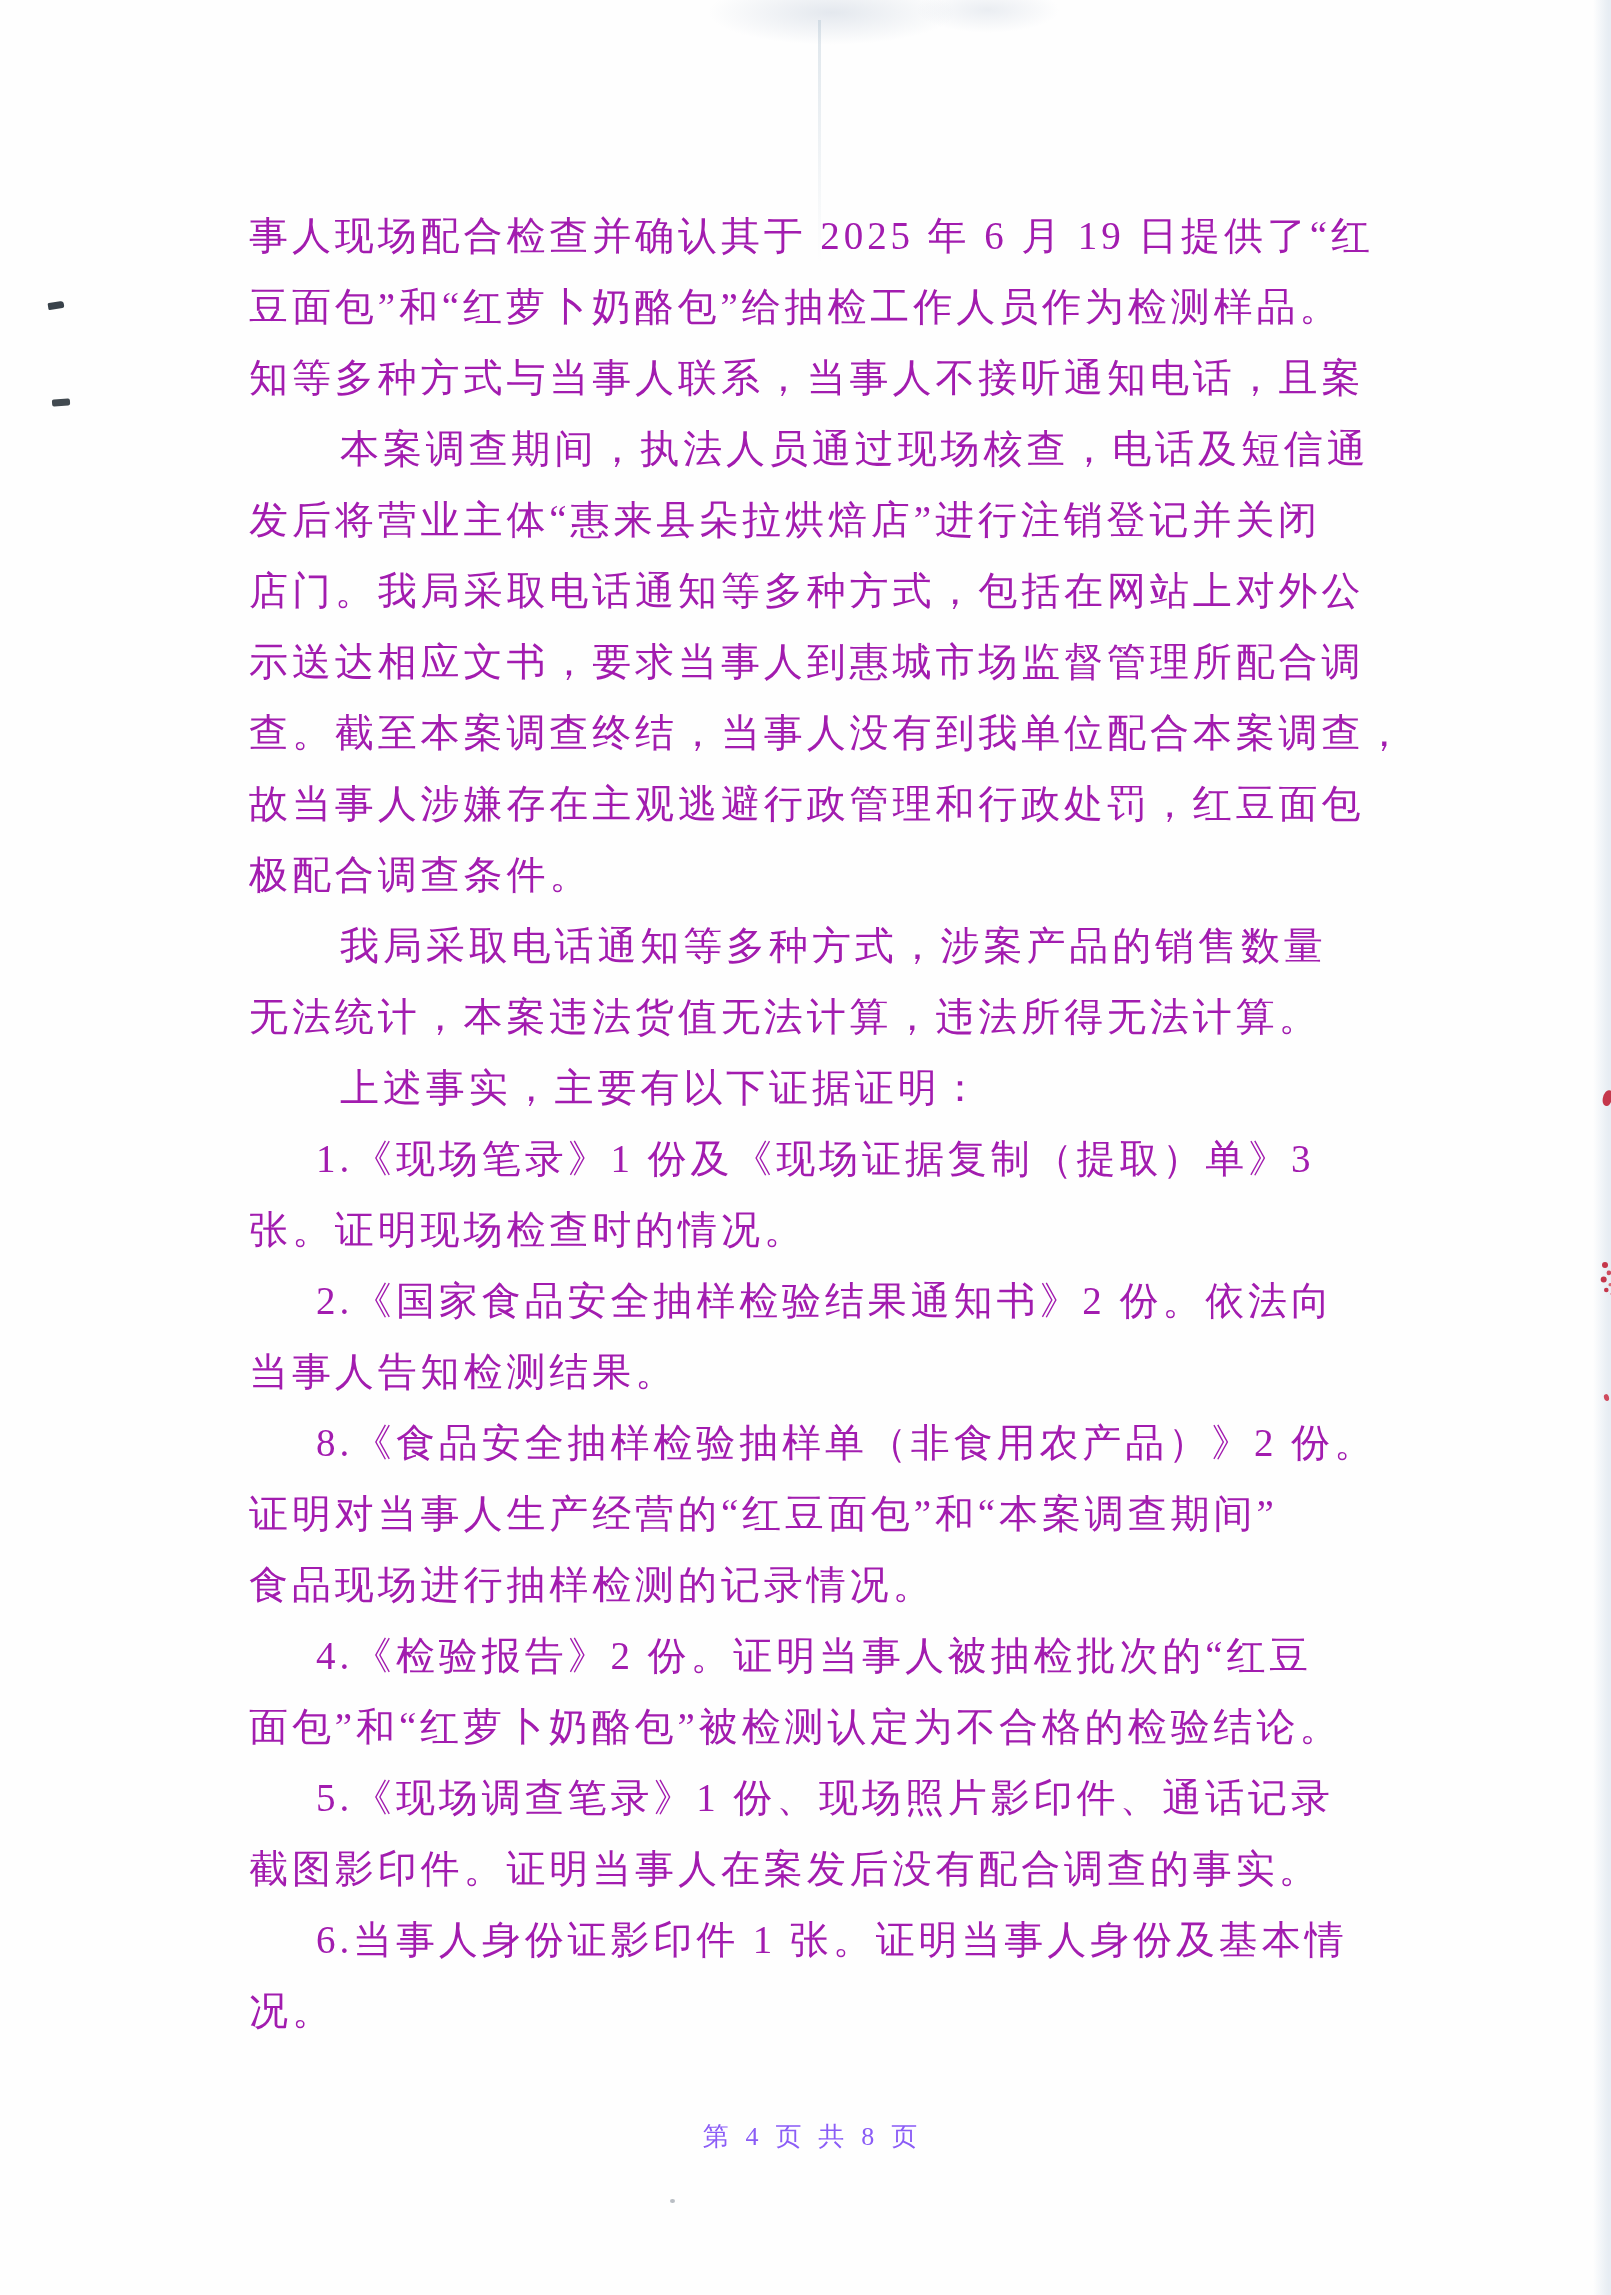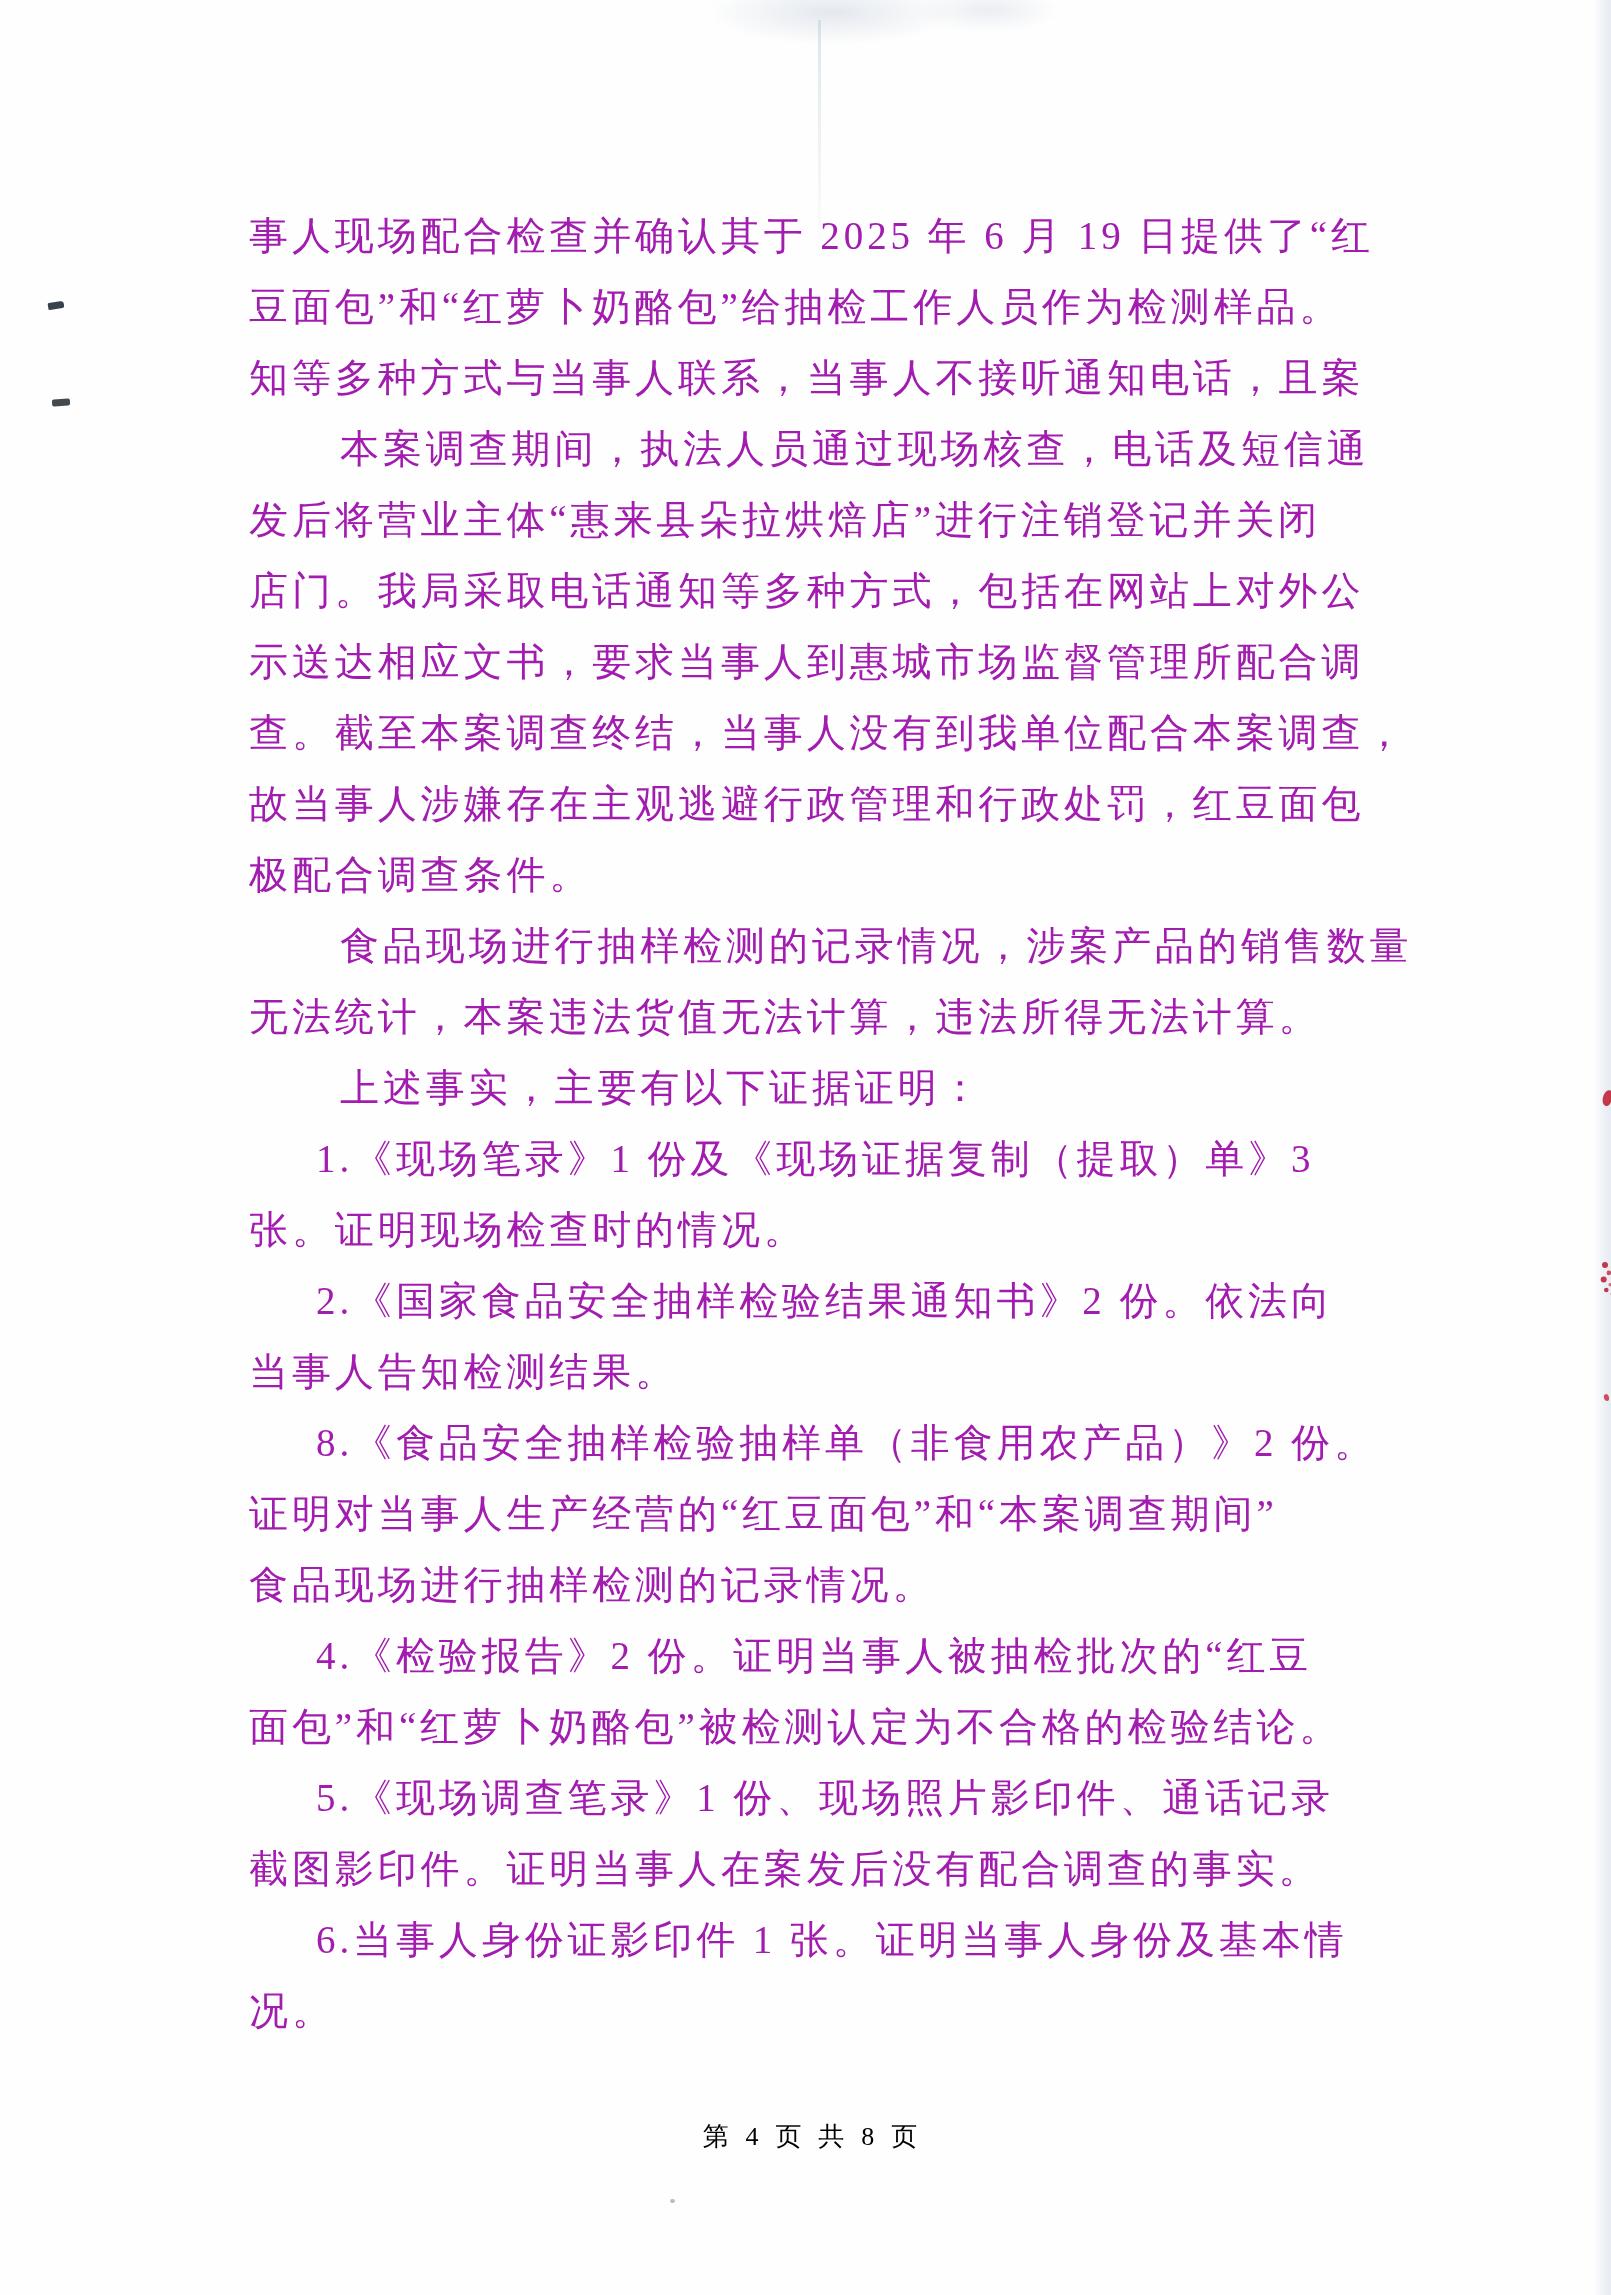--- a/index.html
+++ b/index.html
@@ -136,21 +136,21 @@
   .indent-para { padding-left: 91px; }
   .indent-num  { padding-left: 67px; }
   .footer {
     position: absolute;
     left: 249px;
     top: 2119px;
     width: 1127px;
     text-align: center;
     font-size: 26px;
     letter-spacing: 5.2px;
-    color: #000000;
+    color: #8b5cf6;
   }
 </style>
 </head>
 <body>
 
 <div class="page">
 
   <div class="edge-band"></div>
   <div class="smudge-a"></div>
   <div class="smudge-b"></div>
@@ -166,21 +166,21 @@
       <div class="line">事人现场配合检查并确认其于 2025 年 6 月 19 日提供了“红</div>
       <div class="line">豆面包”和“红萝卜奶酪包”给抽检工作人员作为检测样品。</div>
       <div class="line">知等多种方式与当事人联系，当事人不接听通知电话，且案</div>
       <div class="line indent-para">本案调查期间，执法人员通过现场核查，电话及短信通</div>
       <div class="line">发后将营业主体“惠来县朵拉烘焙店”进行注销登记并关闭</div>
       <div class="line">店门。我局采取电话通知等多种方式，包括在网站上对外公</div>
       <div class="line">示送达相应文书，要求当事人到惠城市场监督管理所配合调</div>
       <div class="line">查。截至本案调查终结，当事人没有到我单位配合本案调查，</div>
       <div class="line">故当事人涉嫌存在主观逃避行政管理和行政处罚，红豆面包</div>
       <div class="line">极配合调查条件。</div>
-      <div class="line indent-para">食品现场进行抽样检测的记录情况，涉案产品的销售数量</div>
+      <div class="line indent-para">我局采取电话通知等多种方式，涉案产品的销售数量</div>
       <div class="line">无法统计，本案违法货值无法计算，违法所得无法计算。</div>
       <div class="line indent-para">上述事实，主要有以下证据证明：</div>
       <div class="line indent-num">1.《现场笔录》1 份及《现场证据复制（提取）单》3</div>
       <div class="line">张。证明现场检查时的情况。</div>
       <div class="line indent-num">2.《国家食品安全抽样检验结果通知书》2 份。依法向</div>
       <div class="line">当事人告知检测结果。</div>
       <div class="line indent-num">8.《食品安全抽样检验抽样单（非食用农产品）》2 份。</div>
       <div class="line">证明对当事人生产经营的“红豆面包”和“本案调查期间”</div>
       <div class="line">食品现场进行抽样检测的记录情况。</div>
       <div class="line indent-num">4.《检验报告》2 份。证明当事人被抽检批次的“红豆</div>

